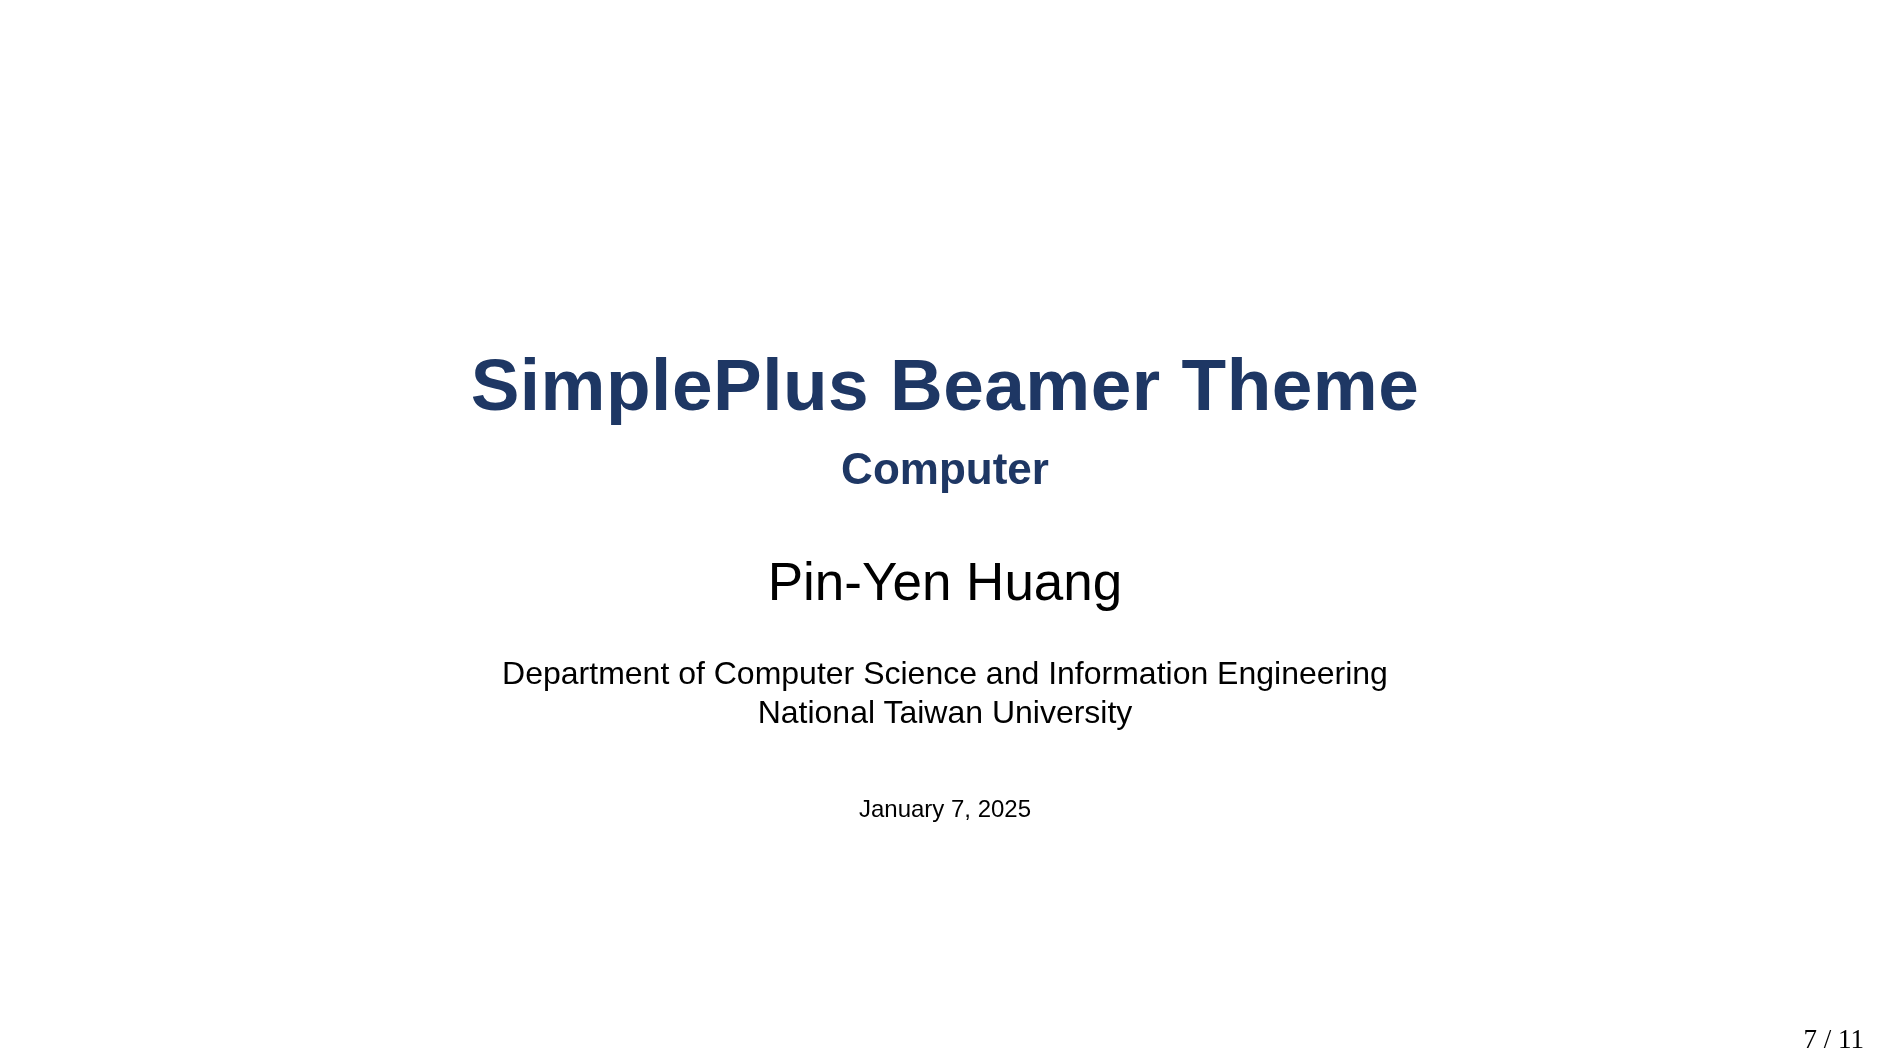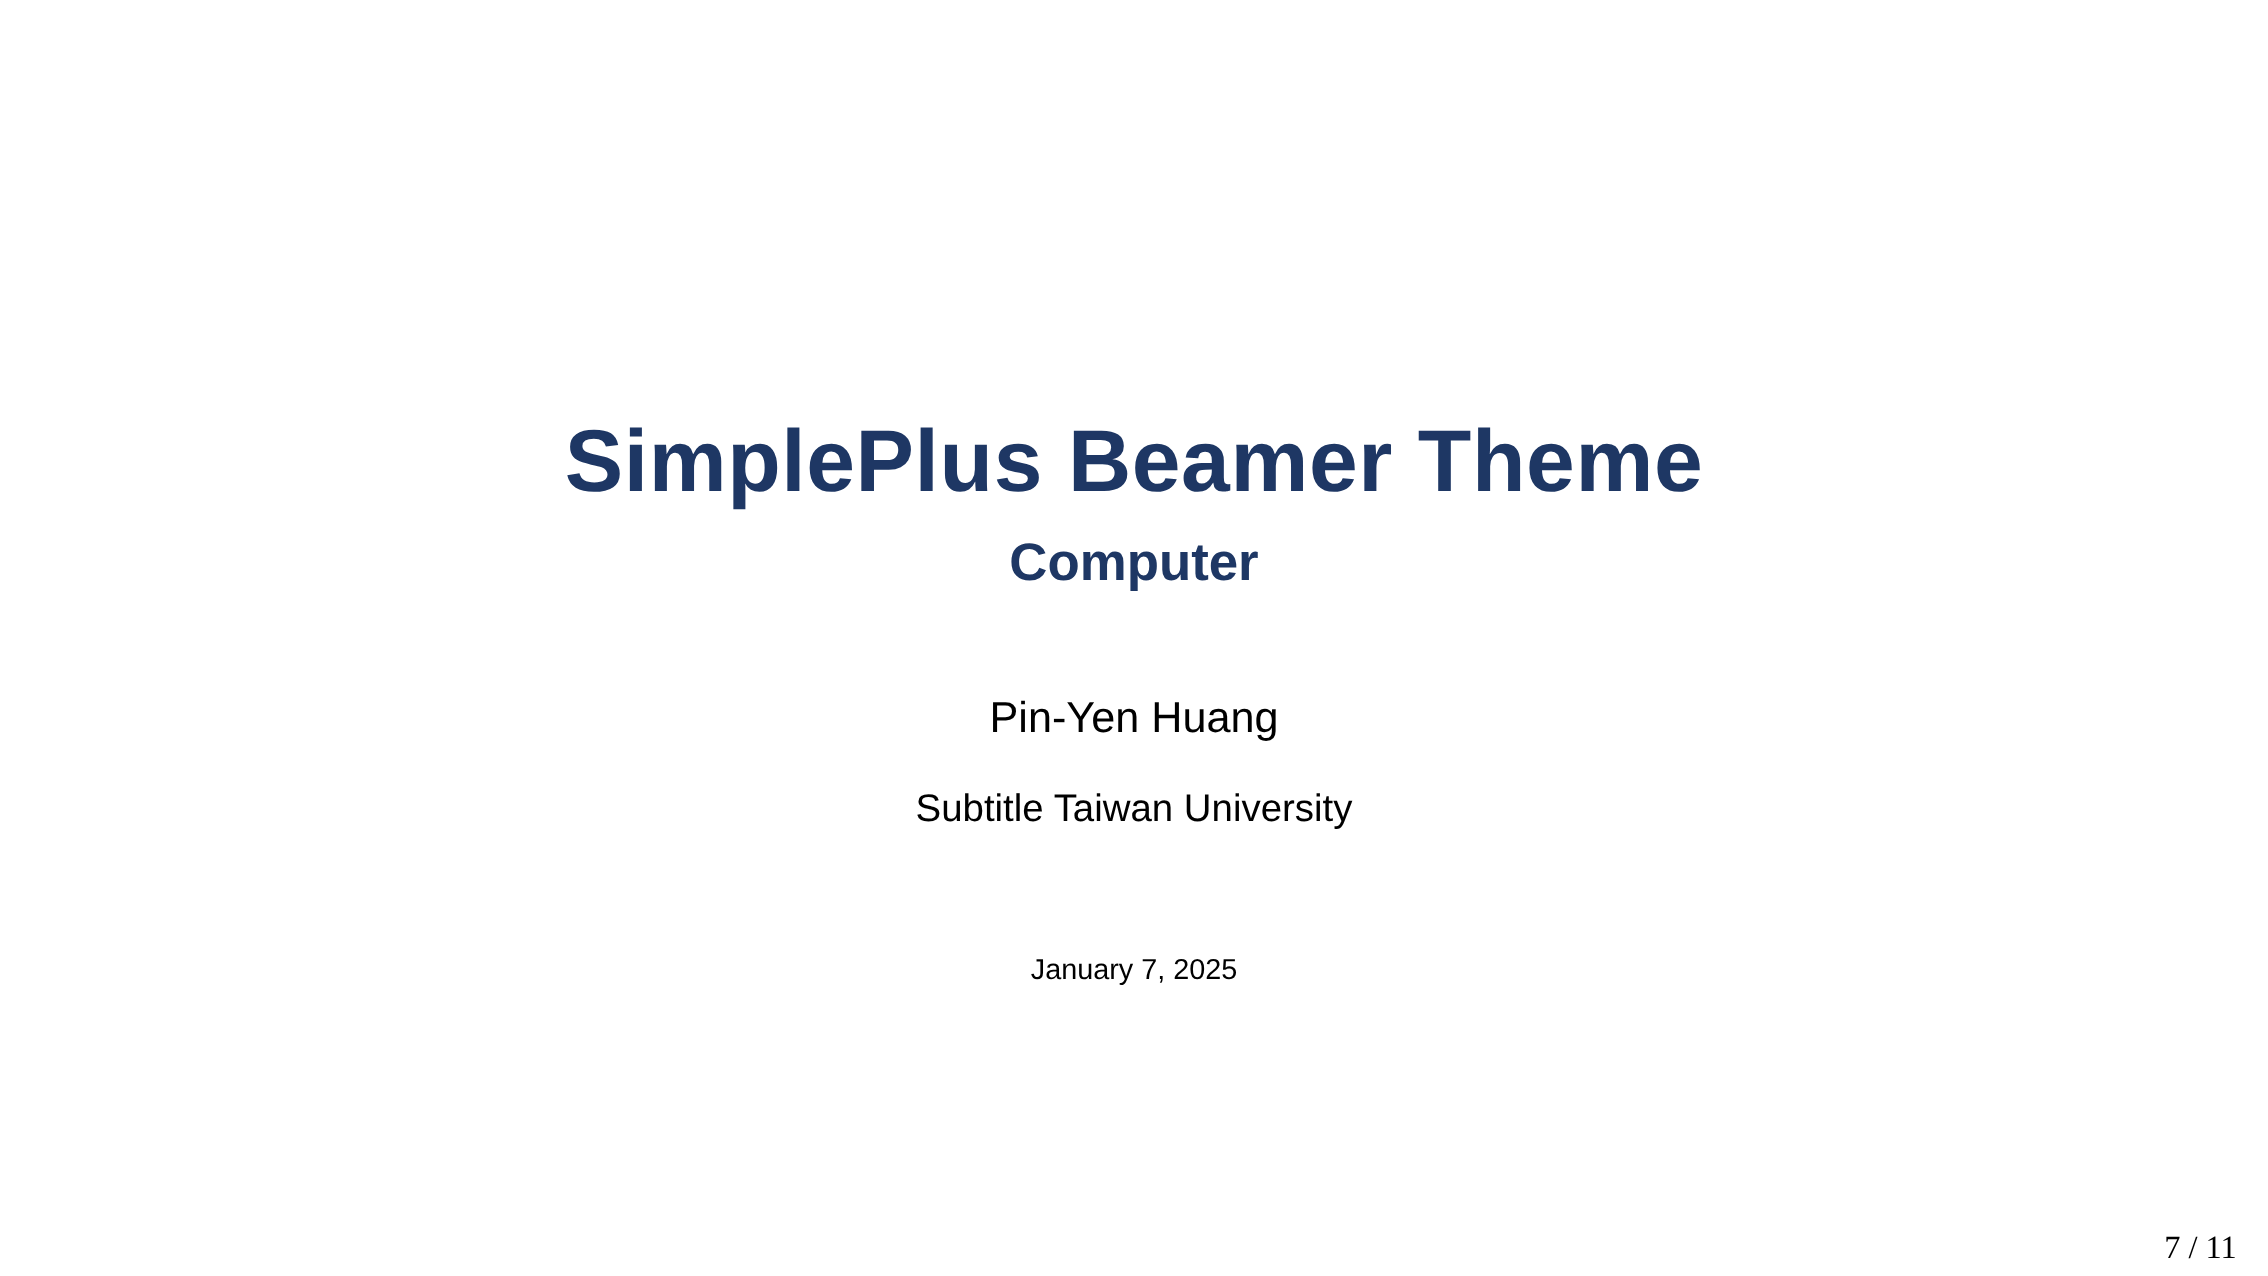--- a/index.html
+++ b/index.html
@@ -39,22 +39,22 @@
 
     .subtitle {
       top: 447px;
       font-size: 44px;
       line-height: 1;
       font-weight: bold;
       color: var(--color-title, #1E3764);
     }
 
     .author {
-      top: 580px;
-      font-size: 36px;
+      top: 555px;
+      font-size: 53px;
       line-height: 1;
       font-weight: normal;
       color: var(--color-text, #000000);
       text-align: center;
     }
 
     .institute {
       top: 654px;
       font-size: 32px;
       line-height: 1.22;
@@ -85,20 +85,21 @@
 
 <div class="slide">
 
   <div class="centered-line title">SimplePlus Beamer Theme</div>
 
   <div class="centered-line subtitle">Computer</div>
 
   <div class="centered-line author">Pin-Yen Huang</div>
 
   <div class="centered-line institute">
-    <div>Subtitle Taiwan University</div>
+    <div>Department of Computer Science and Information Engineering</div>
+    <div>National Taiwan University</div>
   </div>
 
   <div class="centered-line date">January 7, 2025</div>
 
   <div class="frame-number">7 / 11</div>
 
 </div>
 
 </body></html>

